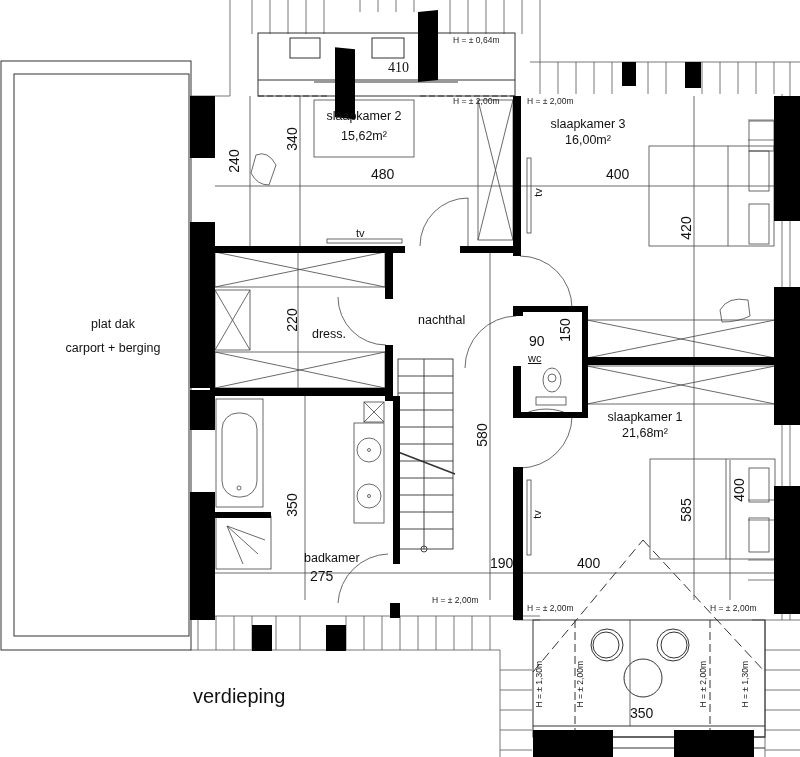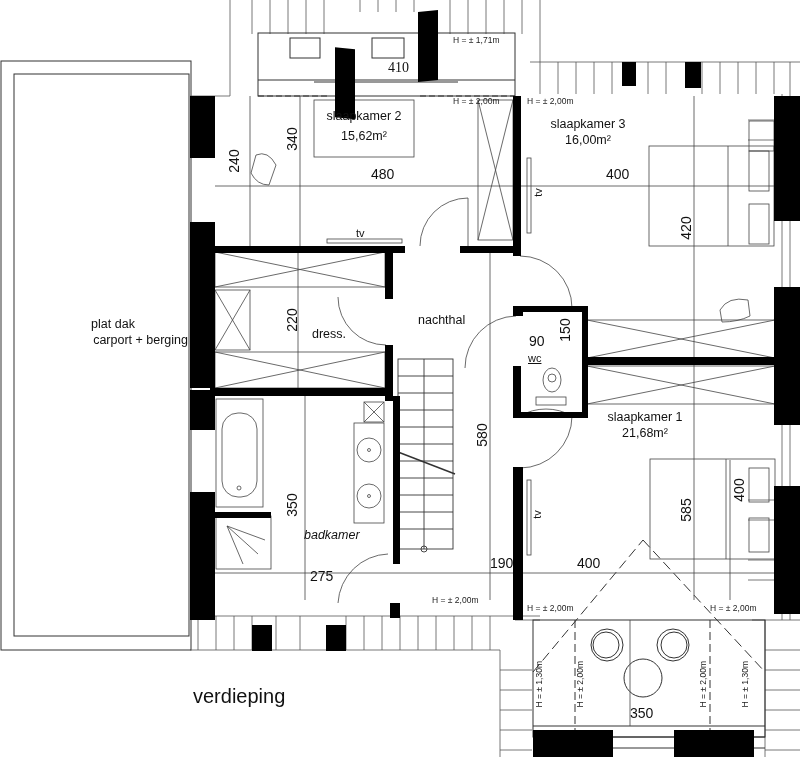--- a/index.html
+++ b/index.html
@@ -276,24 +276,24 @@
   <div>slaapkamer 3</div>
   <div style="margin-top:3px;">16,00m²</div>
 </div>
 <div class="lbl room" style="left:595px;top:411px;width:100px;">
   <div>slaapkamer 1</div>
   <div style="margin-top:3px;">21,68m²</div>
 </div>
 <div class="lbl room" style="left:418px;top:314px;">nachthal</div>
 <div class="lbl room" style="left:312px;top:328px;">dress.</div>
 <div class="lbl room" style="left:528px;top:353px;font-size:11px;text-decoration:underline;">wc</div>
-<div class="lbl room" style="left:304px;top:529px;font-style:italic;">badkamer</div>
+<div class="lbl room" style="left:304px;top:552px;">badkamer</div>
 <div class="lbl room" style="left:38px;top:318px;width:150px;">
   <div>plat dak</div>
-  <div style="margin-top:3px;text-align:right;">carport + berging</div>
+  <div style="margin-top:11px;">carport + berging</div>
 </div>
 
 <div class="lbl dim" style="left:388px;top:61px;font-family:Liberation Serif, serif;">410</div>
 <div class="lbl dim vert" style="left:280px;top:132px;">340</div>
 <div class="lbl dim vert" style="left:222px;top:154px;">240</div>
 <div class="lbl dim" style="left:371px;top:167px;">480</div>
 <div class="lbl dim" style="left:606px;top:167px;">400</div>
 <div class="lbl dim vert" style="left:674px;top:221px;">420</div>
 <div class="lbl dim vert" style="left:280px;top:313px;">220</div>
 <div class="lbl dim" style="left:529px;top:334px;">90</div>
@@ -304,21 +304,21 @@
 <div class="lbl dim" style="left:442px;top:556px;margin-left:48px;">190</div>
 <div class="lbl dim" style="left:577px;top:556px;">400</div>
 <div class="lbl dim vert" style="left:674px;top:503px;">585</div>
 <div class="lbl dim vert" style="left:727px;top:483px;">400</div>
 <div class="lbl dim" style="left:630px;top:706px;">350</div>
 
 <div class="lbl room" style="left:356px;top:228px;font-size:11px;">tv</div>
 <div class="lbl room vert" style="left:534px;top:187px;font-size:11px;">tv</div>
 <div class="lbl room vert" style="left:533px;top:509px;font-size:11px;">tv</div>
 
-<div class="lbl h" style="left:453px;top:36px;">H = ± 1,71m</div>
+<div class="lbl h" style="left:453px;top:36px;">H = ± 0,64m</div>
 <div class="lbl h" style="left:453px;top:97px;">H = ± 2,00m</div>
 <div class="lbl h" style="left:527px;top:97px;">H = ± 2,00m</div>
 <div class="lbl h" style="left:432px;top:596px;">H = ± 2,00m</div>
 <div class="lbl h" style="left:527px;top:604px;">H = ± 2,00m</div>
 <div class="lbl h" style="left:710px;top:604px;">H = ± 2,00m</div>
 <div class="lbl h vert" style="left:516px;top:680px;">H = ± 1,30m</div>
 <div class="lbl h vert" style="left:557px;top:680px;">H = ± 2,00m</div>
 <div class="lbl h vert" style="left:680px;top:680px;">H = ± 2,00m</div>
 <div class="lbl h vert" style="left:722px;top:680px;">H = ± 1,30m</div>
 

